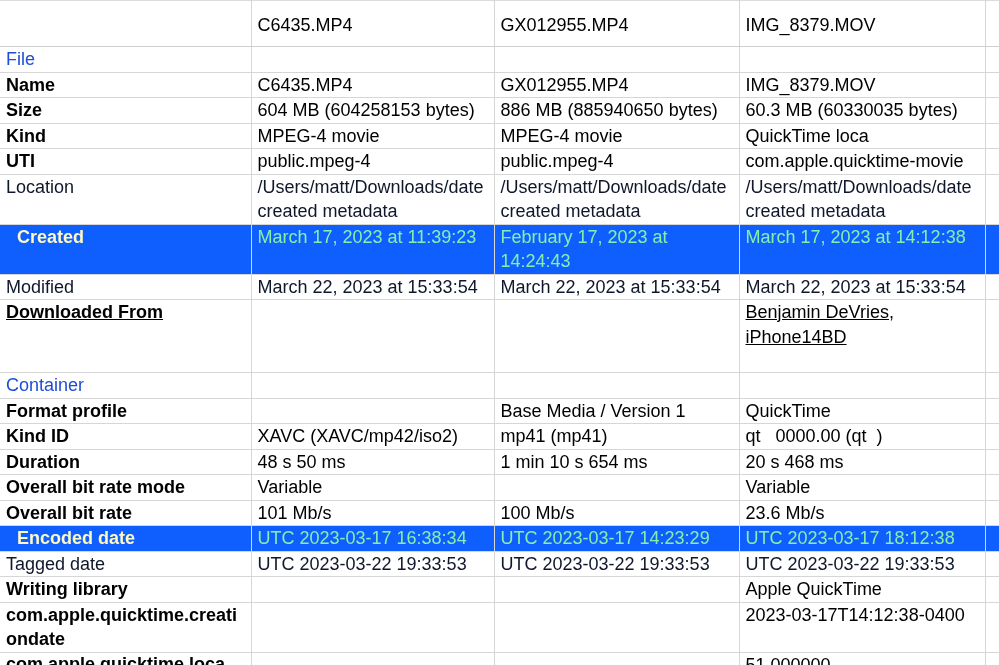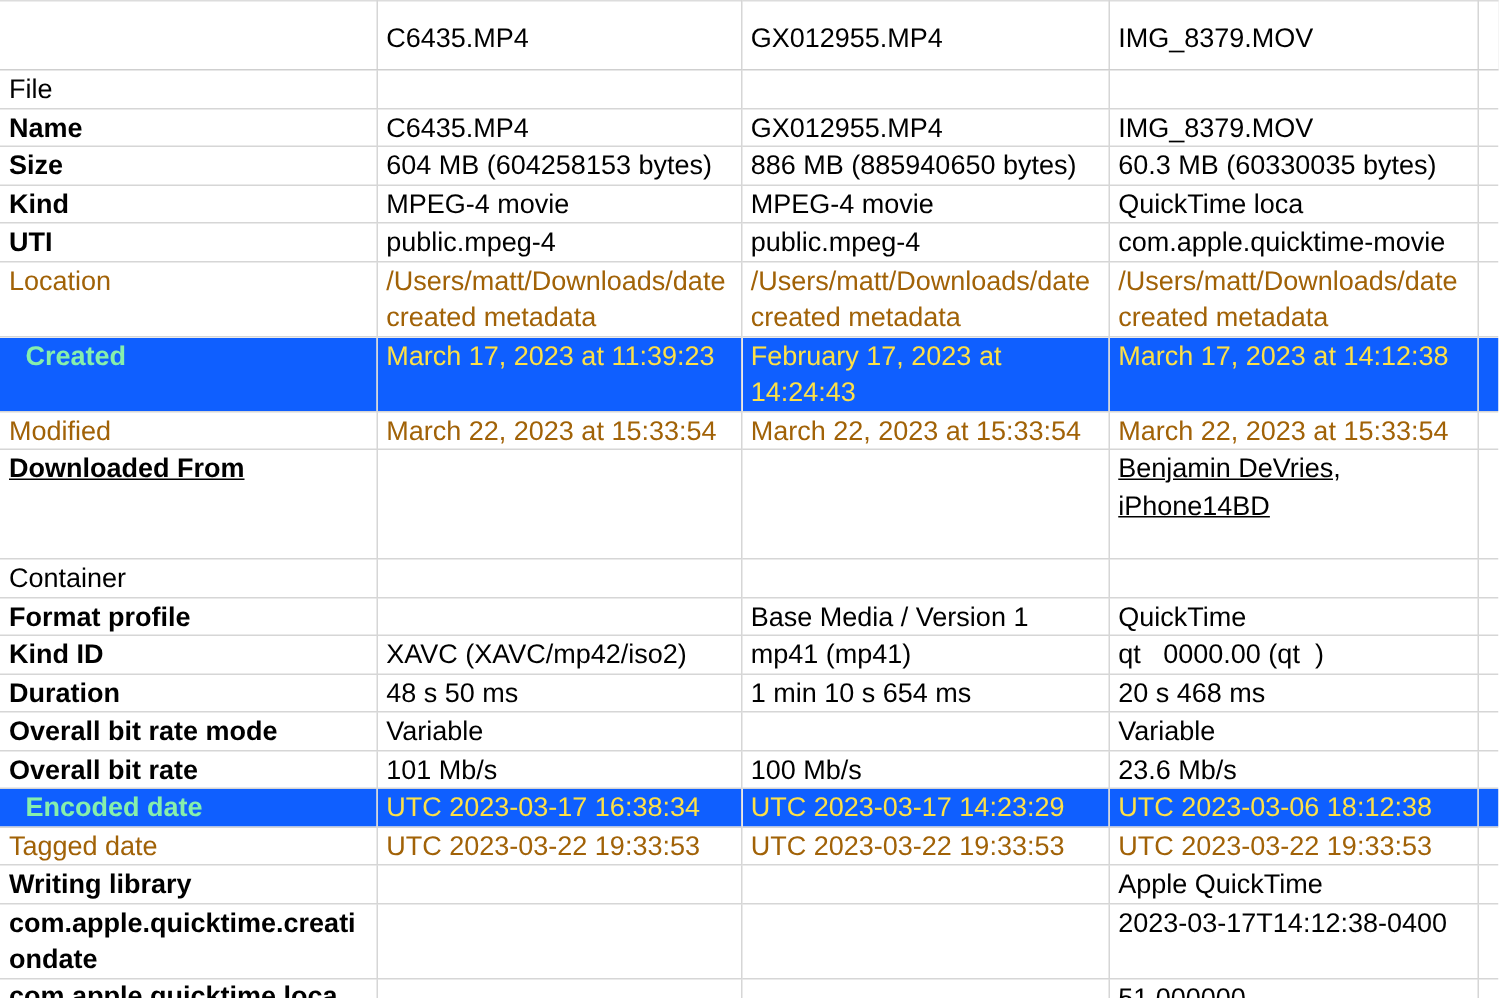--- a/index.html
+++ b/index.html
@@ -40,29 +40,29 @@
     border-top: 1px solid #dcdcdc;
     border-bottom: 1px solid #cfcfcf;
   }
   .table thead td.first { border-left: none; }
   .label-cell {
     font-weight: 700;
     padding-left: 16px;
   }
   .section {
     font-weight: 400;
-    color: #000000;
+    color: #1d4ed8;
     padding-left: 16px;
   }
-  .dim { color: #a16207; font-weight: 400; }
+  .dim { color: #0f172a; font-weight: 400; }
   .highlight td, .highlight th {
     background: #0f5fff;
-    color: #fde047;
-  }
-  .highlight .label-cell { color: #86efac; padding-left: 17px; }
+    color: #86efac;
+  }
+  .highlight .label-cell { color: #fef9c3; padding-left: 17px; }
   .tall td { height: 73px; text-decoration: underline; }
   td:first-child { border-left: none; }
   td:last-child  { border-right: none; }
 </style>
 </head>
 <body>
 
 <table class="table">
   <colgroup>
     <col class="label">
@@ -184,21 +184,21 @@
       <td class="label-cell">Overall bit rate</td>
       <td>101 Mb/s</td>
       <td>100 Mb/s</td>
       <td>23.6 Mb/s</td>
       <td></td>
     </tr>
     <tr class="highlight">
       <td class="label-cell">Encoded date</td>
       <td>UTC 2023-03-17 16:38:34</td>
       <td>UTC 2023-03-17 14:23:29</td>
-      <td>UTC 2023-03-06 18:12:38</td>
+      <td>UTC 2023-03-17 18:12:38</td>
       <td></td>
     </tr>
     <tr>
       <td class="label-cell dim">Tagged date</td>
       <td class="dim">UTC 2023-03-22 19:33:53</td>
       <td class="dim">UTC 2023-03-22 19:33:53</td>
       <td class="dim">UTC 2023-03-22 19:33:53</td>
       <td></td>
     </tr>
     <tr>

